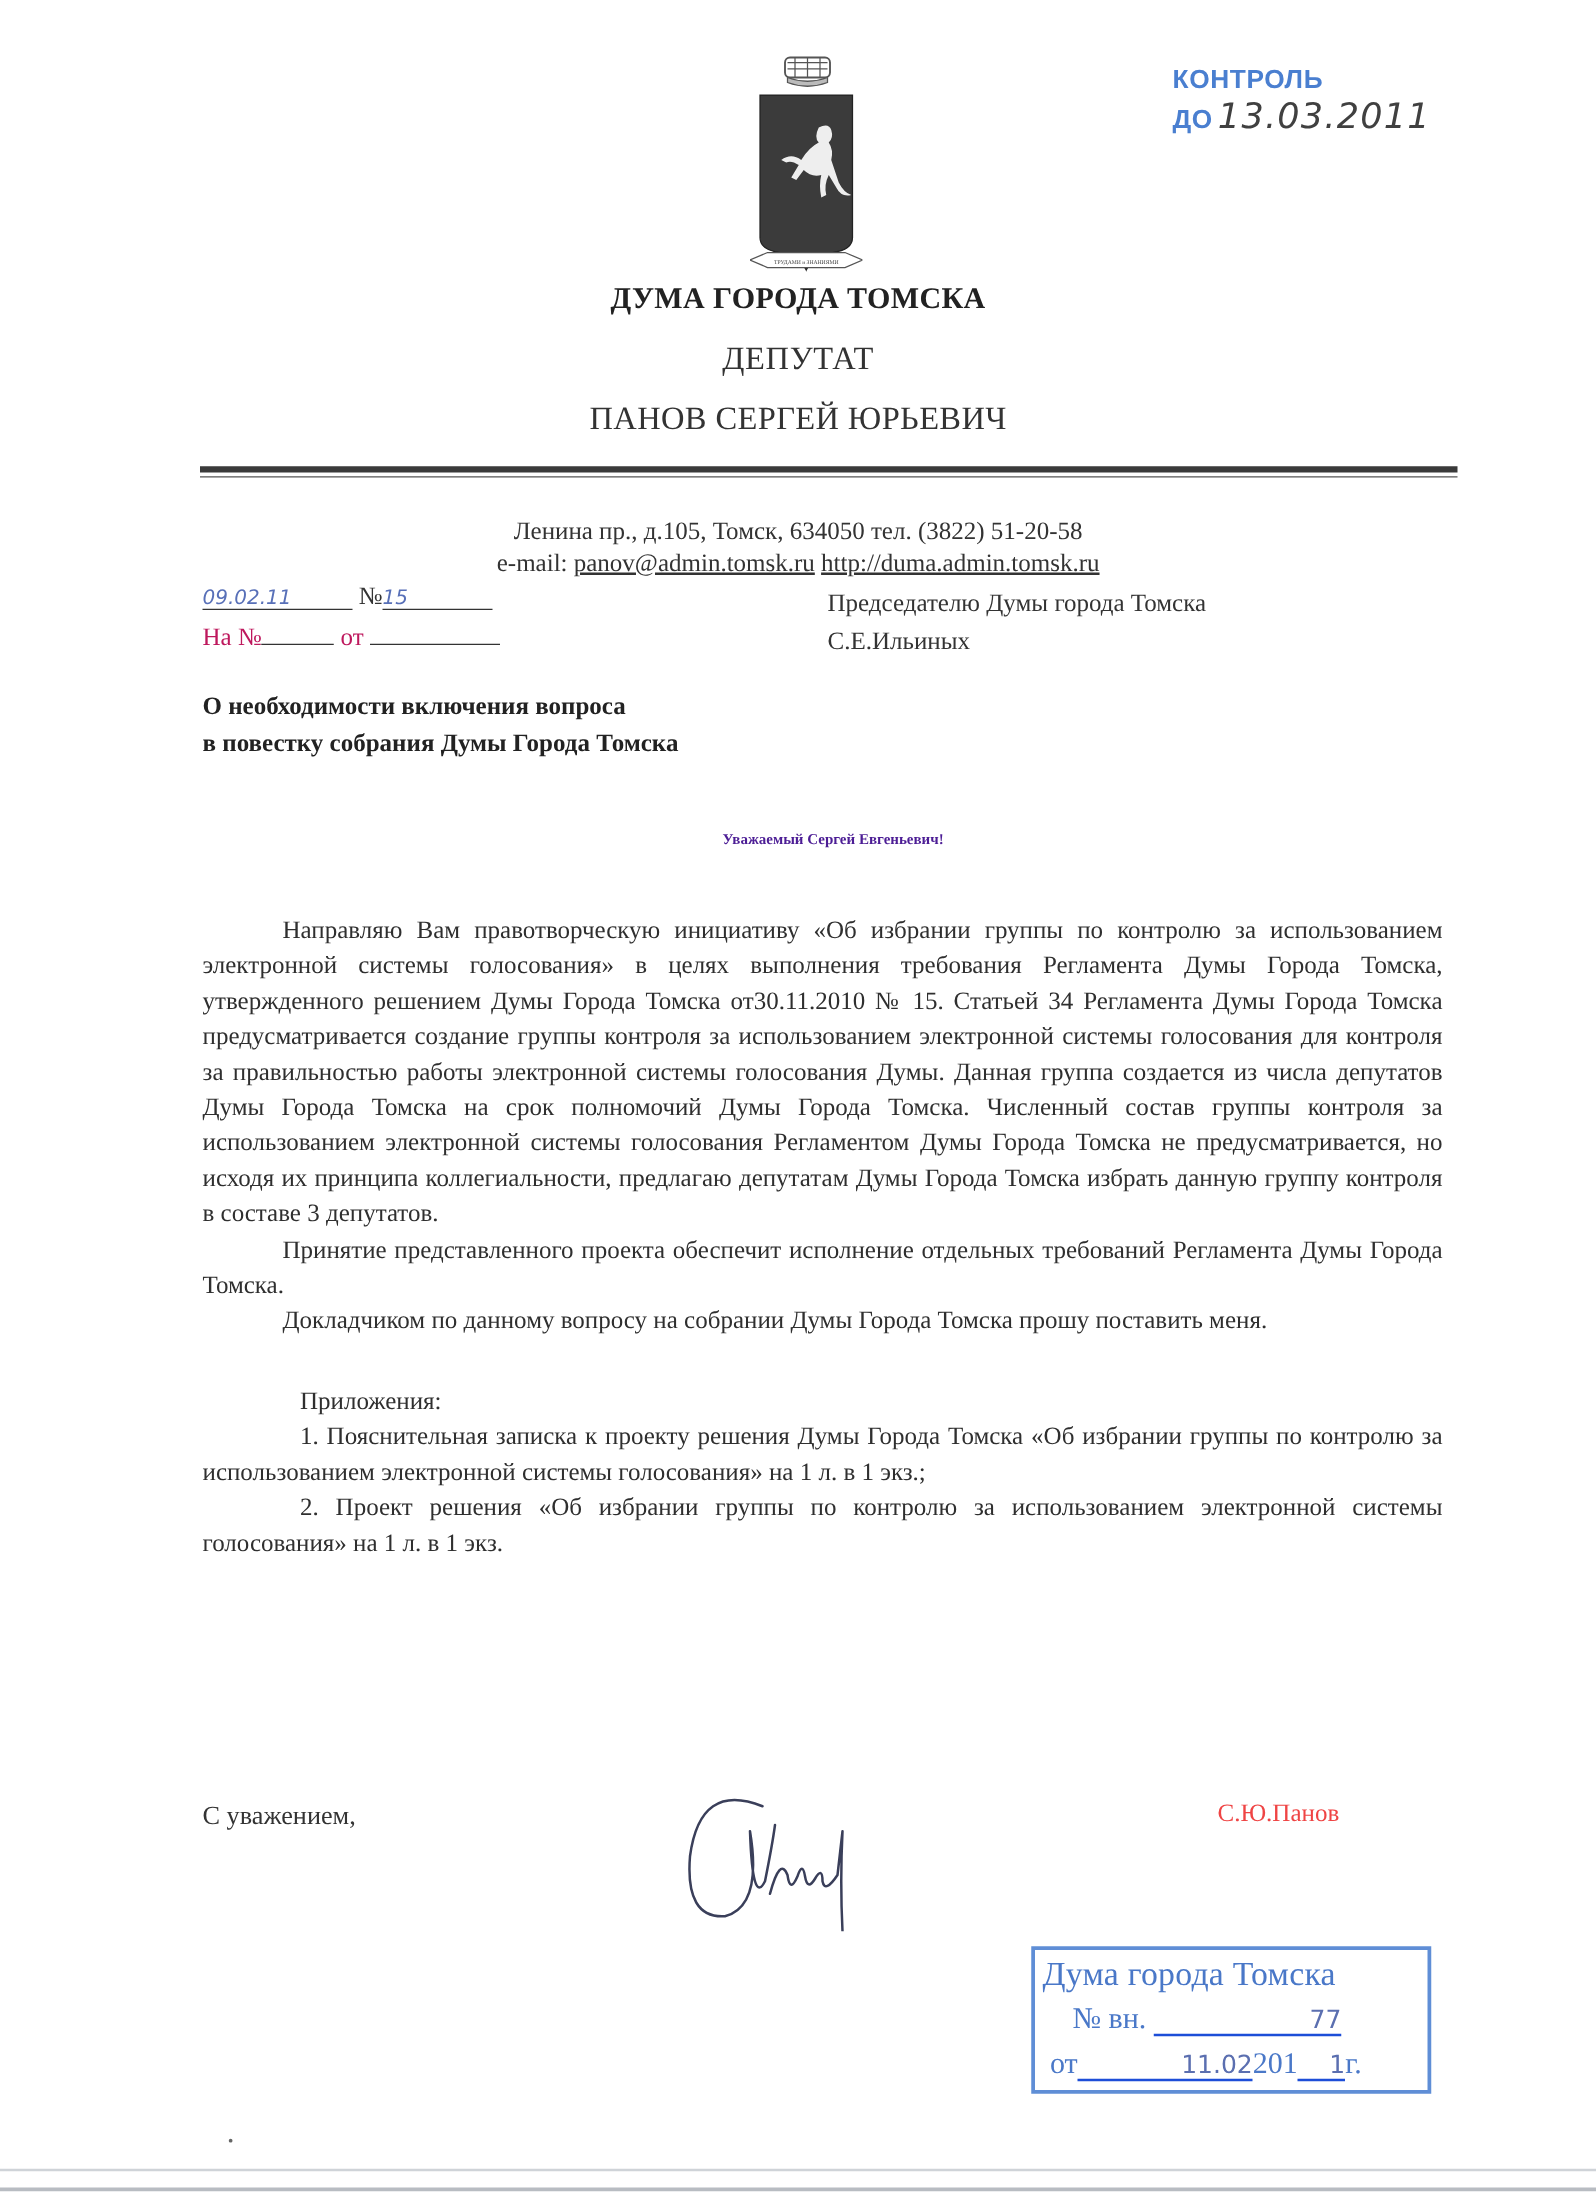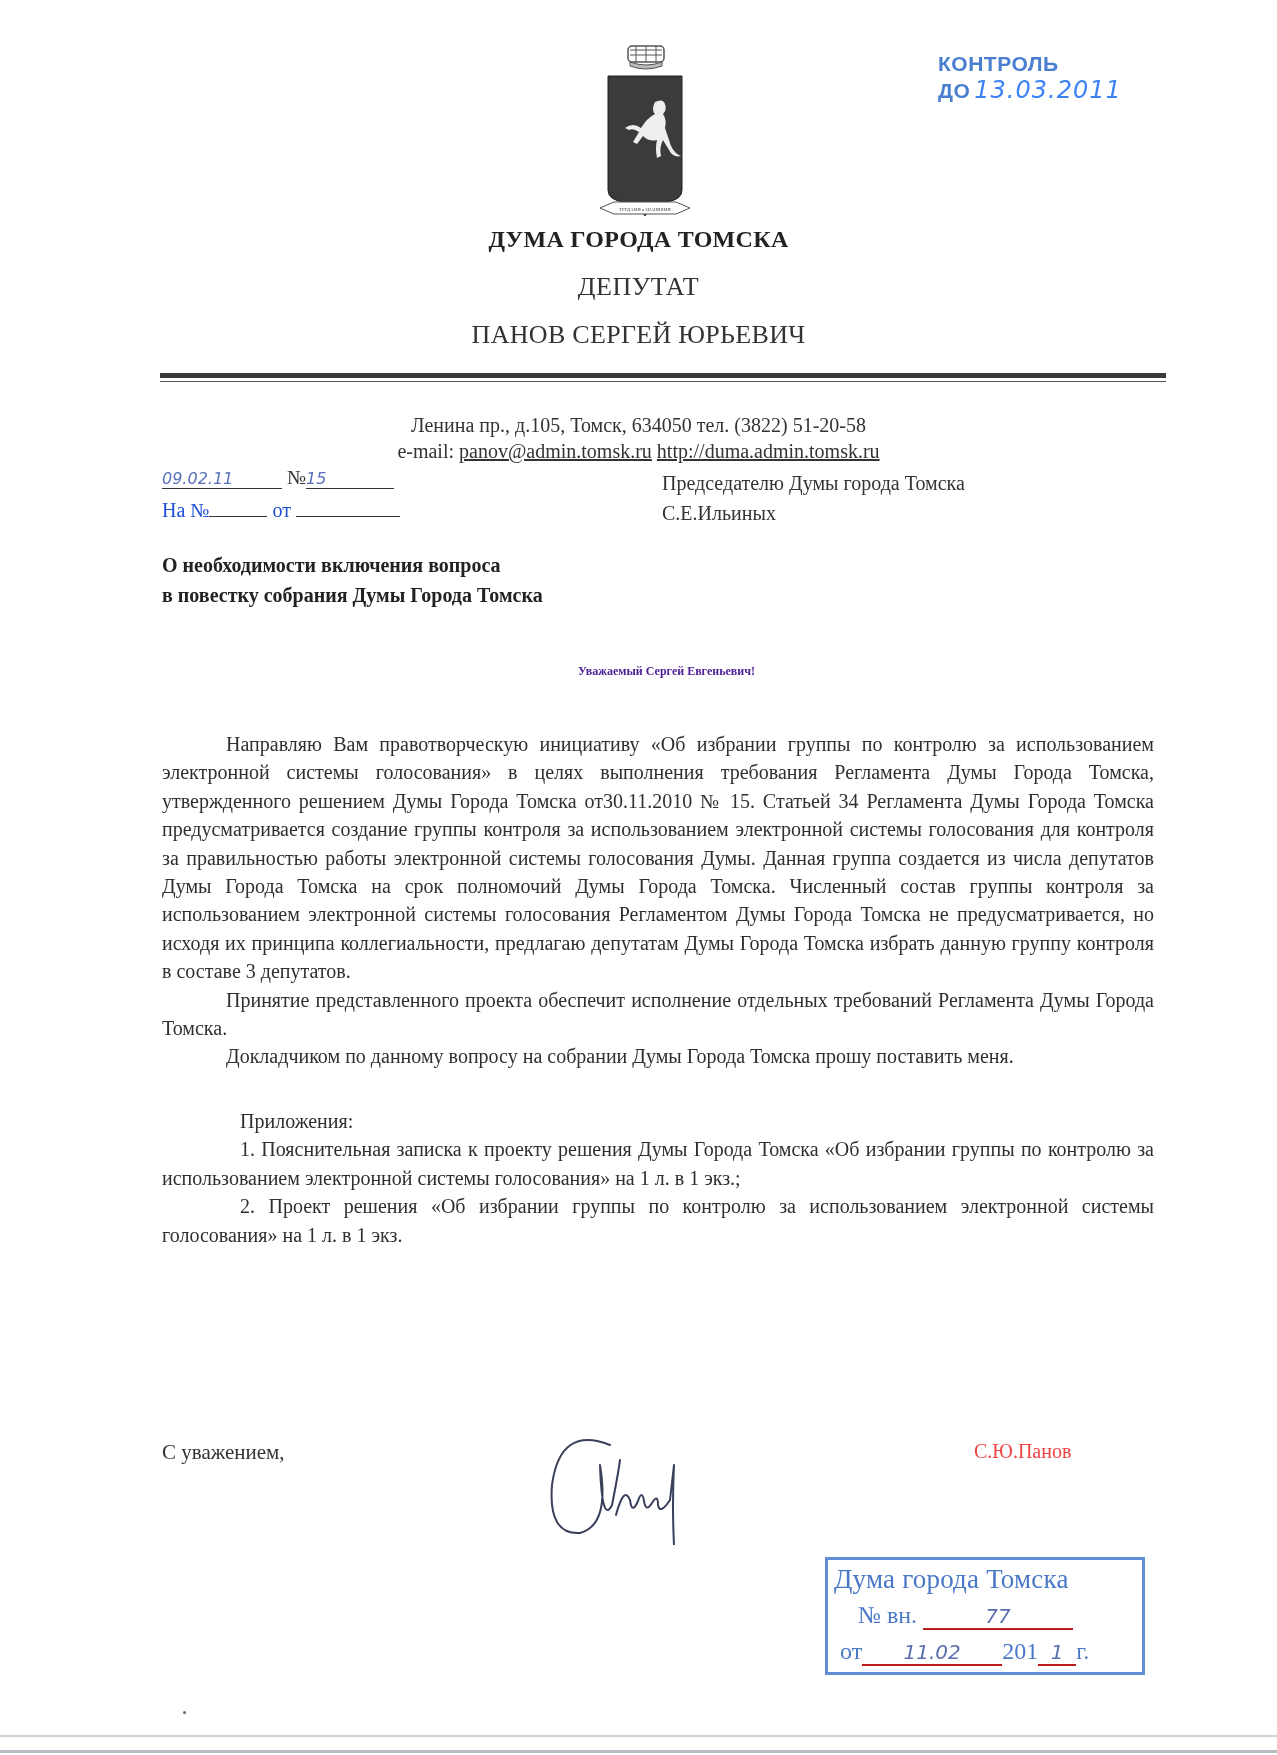--- a/index.html
+++ b/index.html
@@ -6,35 +6,35 @@
     body {
       width: 1277px; height: 1755px; position: relative; overflow: hidden;
       font-family: "Liberation Serif", "DejaVu Serif", serif; color: #2a2a2a;
     }
     .abs { position: absolute; }
     
     #crest { left: 600px; top: 40px; width: 90px; height: 180px; }
     
     #control-stamp { left: 938px; top: 52px; color: #4a7fd0; }
     #control-stamp .label { font-family: Liberation Sans, sans-serif; font-weight: bold; font-size: 21px; line-height: 24px; letter-spacing: 0.5px; }
-    #control-stamp .hand { font-family: "DejaVu Sans", sans-serif; font-style: italic; font-size: 24px; color: #3b82f6; letter-spacing: 1px; }
+    #control-stamp .hand { font-family: "DejaVu Sans", sans-serif; font-style: italic; font-size: 28px; color: #404040; letter-spacing: 1px; }
     
     .center { left: 0; width: 1277px; text-align: center; }
     #org-name { top: 226px; font-size: 24px; font-weight: bold; color: #222; letter-spacing: 0.3px; }
     #role { top: 272px; font-size: 26px; color: #333; letter-spacing: 0.5px; }
     #person { top: 320px; font-size: 26px; color: #333; letter-spacing: 0.3px; }
     #rule1 { left: 160px; top: 373px; width: 1006px; height: 5px; background: #3a3a3a; }
     #rule2 { left: 160px; top: 381px; width: 1006px; height: 1px; background: #555; }
     #address { top: 414px; font-size: 20px; color: #333; }
     #contacts { top: 440px; font-size: 20px; color: #333; }
     #contacts a { color: #333; text-decoration: underline; }
     
     #outgoing { left: 162px; top: 466px; font-size: 20px; color: #333; }
     #outgoing .hand { font-family: "DejaVu Sans", sans-serif; font-style: italic; color: #5870b8; font-size: 16px; display: inline-block; border-bottom: 1px solid #333; }
-    #reply-ref { left: 162px; top: 499px; font-size: 20px; color: #1d4ed8; }
+    #reply-ref { left: 162px; top: 499px; font-size: 20px; color: #be185d; }
     .blank { display: inline-block; border-bottom: 1px solid #333; height: 16px; vertical-align: baseline; }
     
     #addressee { left: 662px; top: 468px; font-size: 20px; line-height: 30px; color: #333; }
     
     #subject { left: 162px; top: 550px; font-size: 20px; font-weight: bold; line-height: 30px; color: #222; }
     
     #salutation { top: 664px; font-size: 12px; font-weight: bold; color: #4c1d95; padding-left: 28px; }
     
     #body { left: 162px; top: 730px; width: 992px; font-size: 20px; line-height: 28.4px; color: #2f2f2f; text-align: justify; }
     #body p { margin: 0; text-indent: 64px; }
@@ -43,21 +43,21 @@
     #body .attach-item { text-indent: 78px; }
     
     #closing { left: 162px; top: 1440px; font-size: 21px; color: #333; }
     #signer { left: 974px; top: 1440px; font-size: 20px; color: #ef4444; }
     #signature { left: 540px; top: 1405px; width: 170px; height: 140px; }
     
     #reg-stamp { left: 825px; top: 1557px; width: 320px; height: 118px; border: 3px solid #5f8ed6; color: #4a78c8; box-sizing: border-box; }
     #reg-stamp .org { position: absolute; left: 6px; top: 4px; font-size: 27px; font-family: "Liberation Serif", serif; color: #4a78c8; letter-spacing: 0.2px; }
     #reg-stamp .row2 { position: absolute; left: 30px; top: 42px; font-size: 24px; }
     #reg-stamp .row3 { position: absolute; left: 12px; top: 78px; font-size: 24px; }
-    #reg-stamp .hand { font-family: "DejaVu Sans", sans-serif; font-style: italic; color: #5b6fb0; font-size: 20px; display: inline-block; border-bottom: 2px solid #b91c1c; text-align: center; }
+    #reg-stamp .hand { font-family: "DejaVu Sans", sans-serif; color: #5b6fb0; font-size: 20px; display: inline-block; border-bottom: 2px solid #1d4ed8; text-align: right; }
     
     #scan-edge1 { left: 0; top: 1735px; width: 1277px; height: 2px; background: #cfd3d8; }
     #scan-edge2 { left: 0; top: 1750px; width: 1277px; height: 3px; background: #b8bcc2; }
     #scan-dot { left: 183px; top: 1711px; width: 3px; height: 3px; background: #666; border-radius: 50%; }
   </style>
 </head>
 <body>
 
 <svg id="crest" class="abs" viewBox="0 0 90 180">
   <g>

